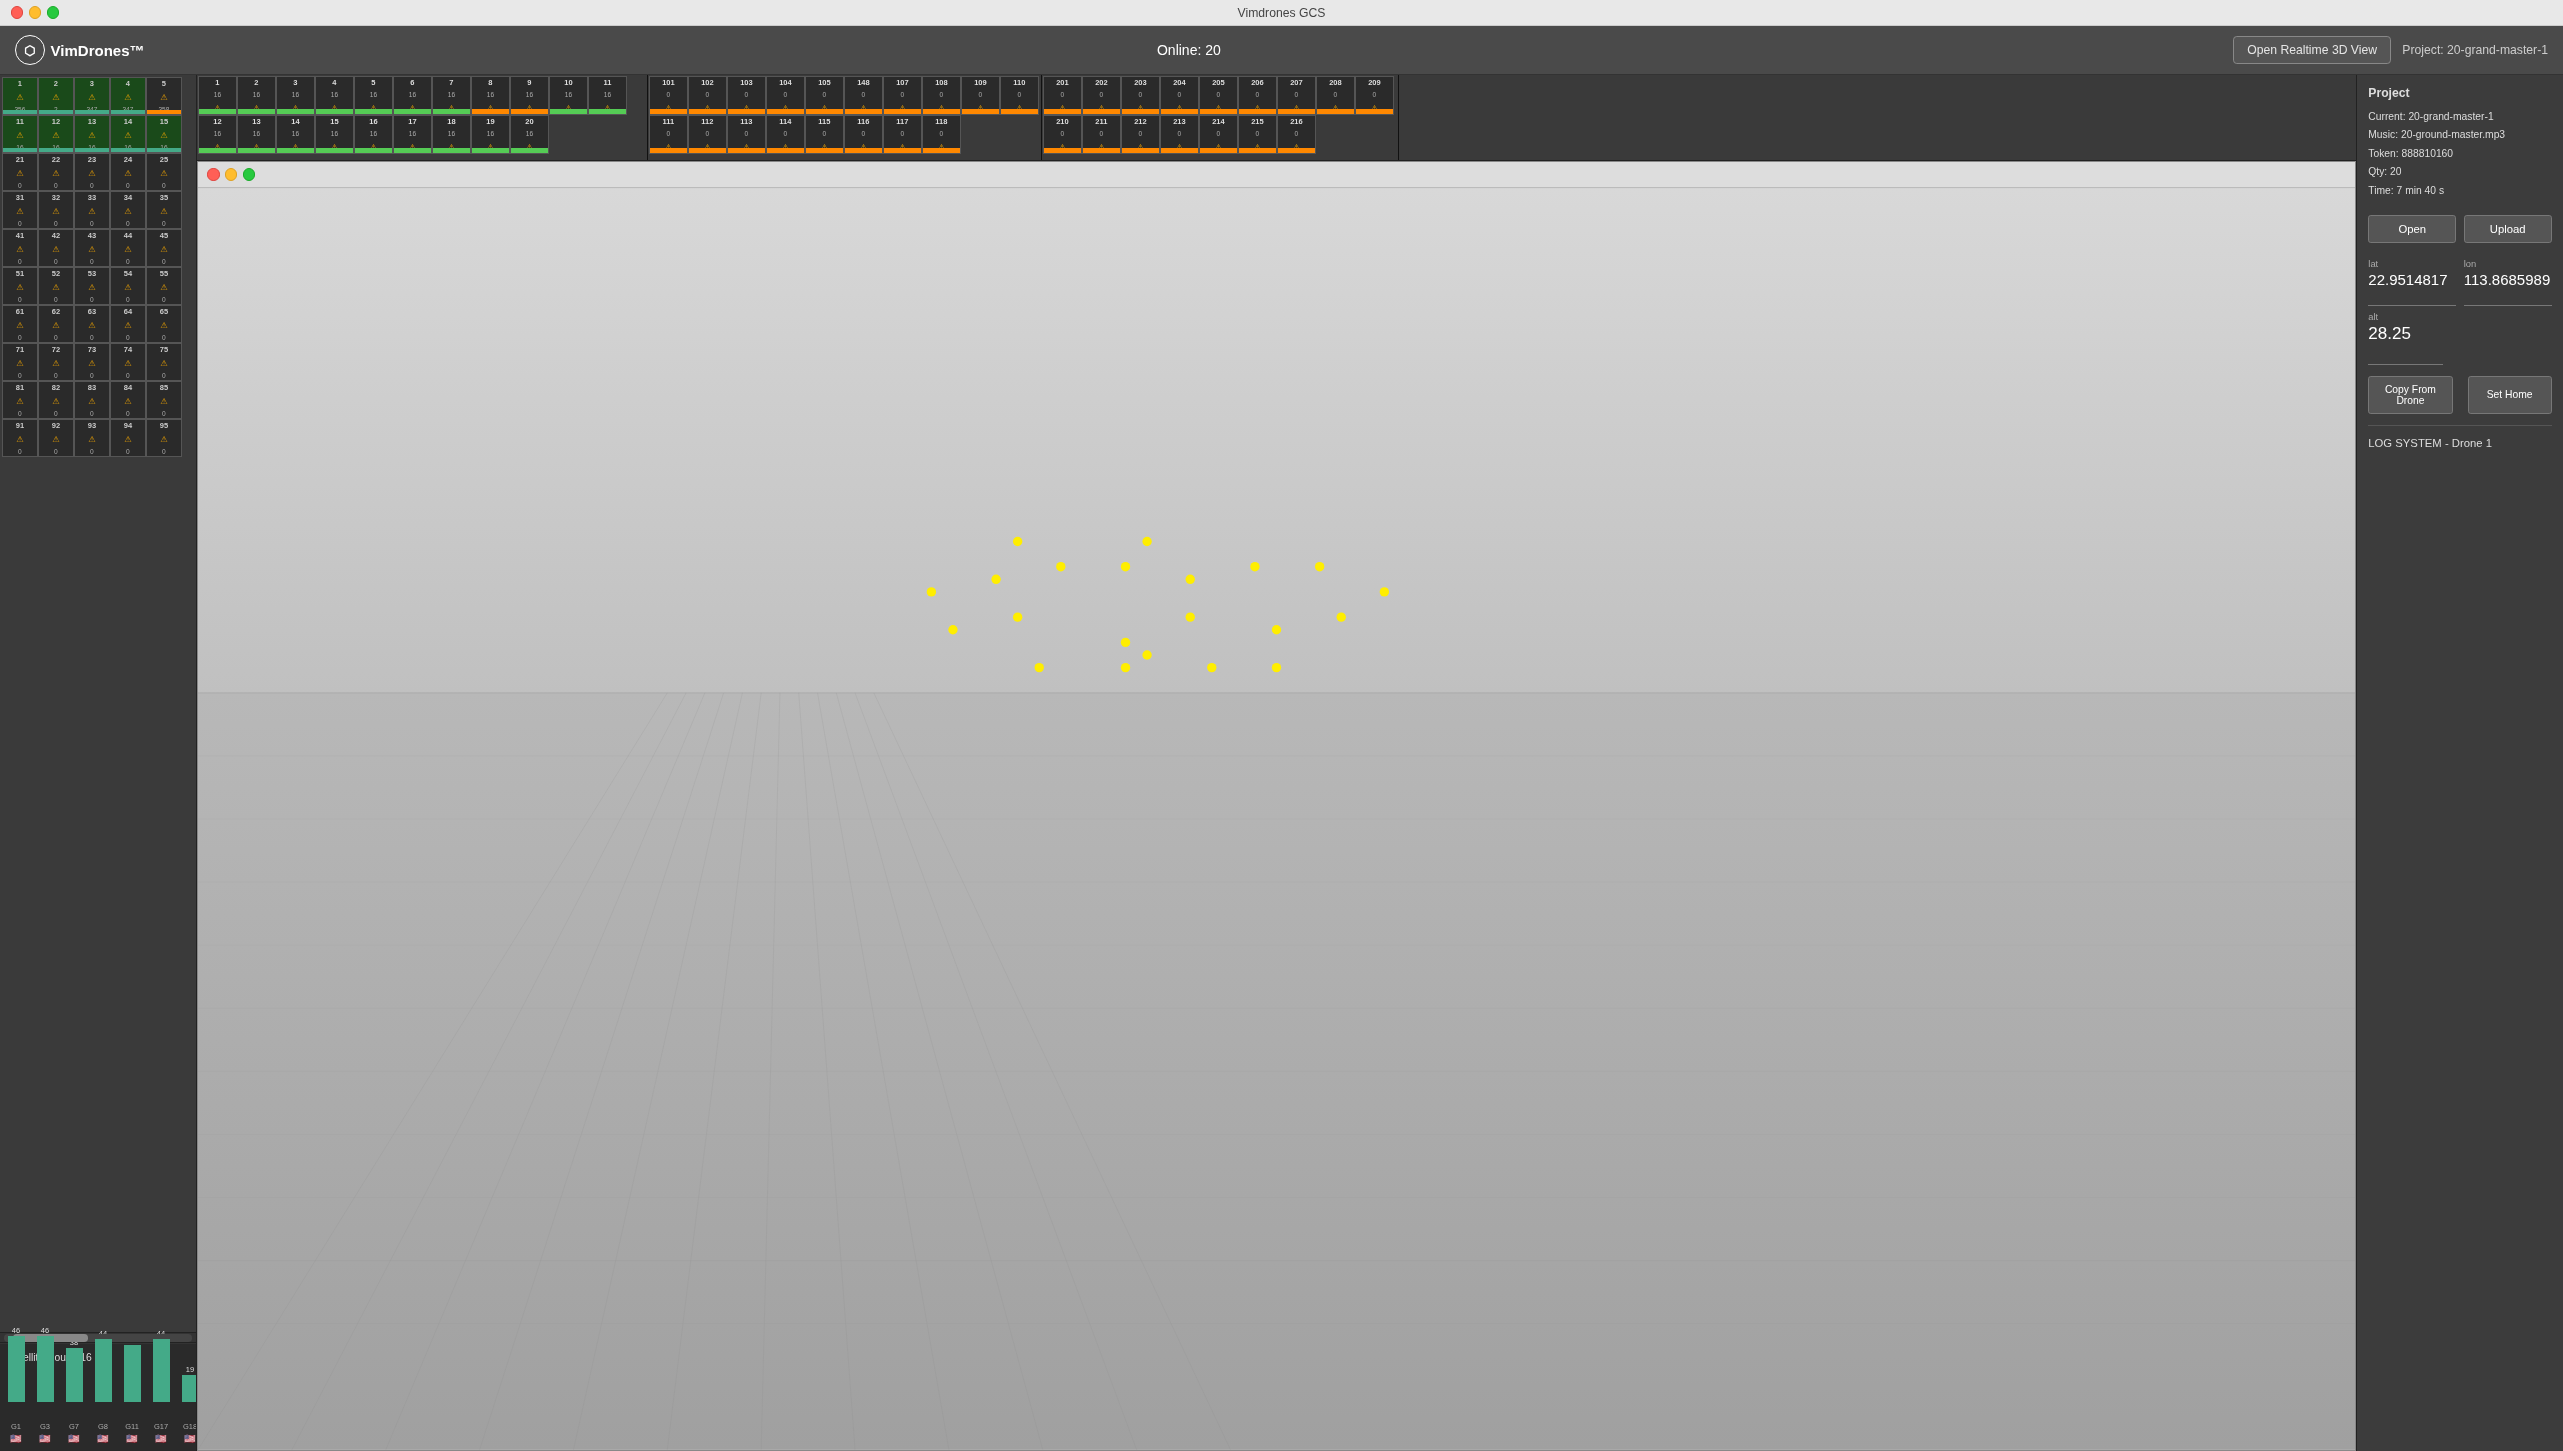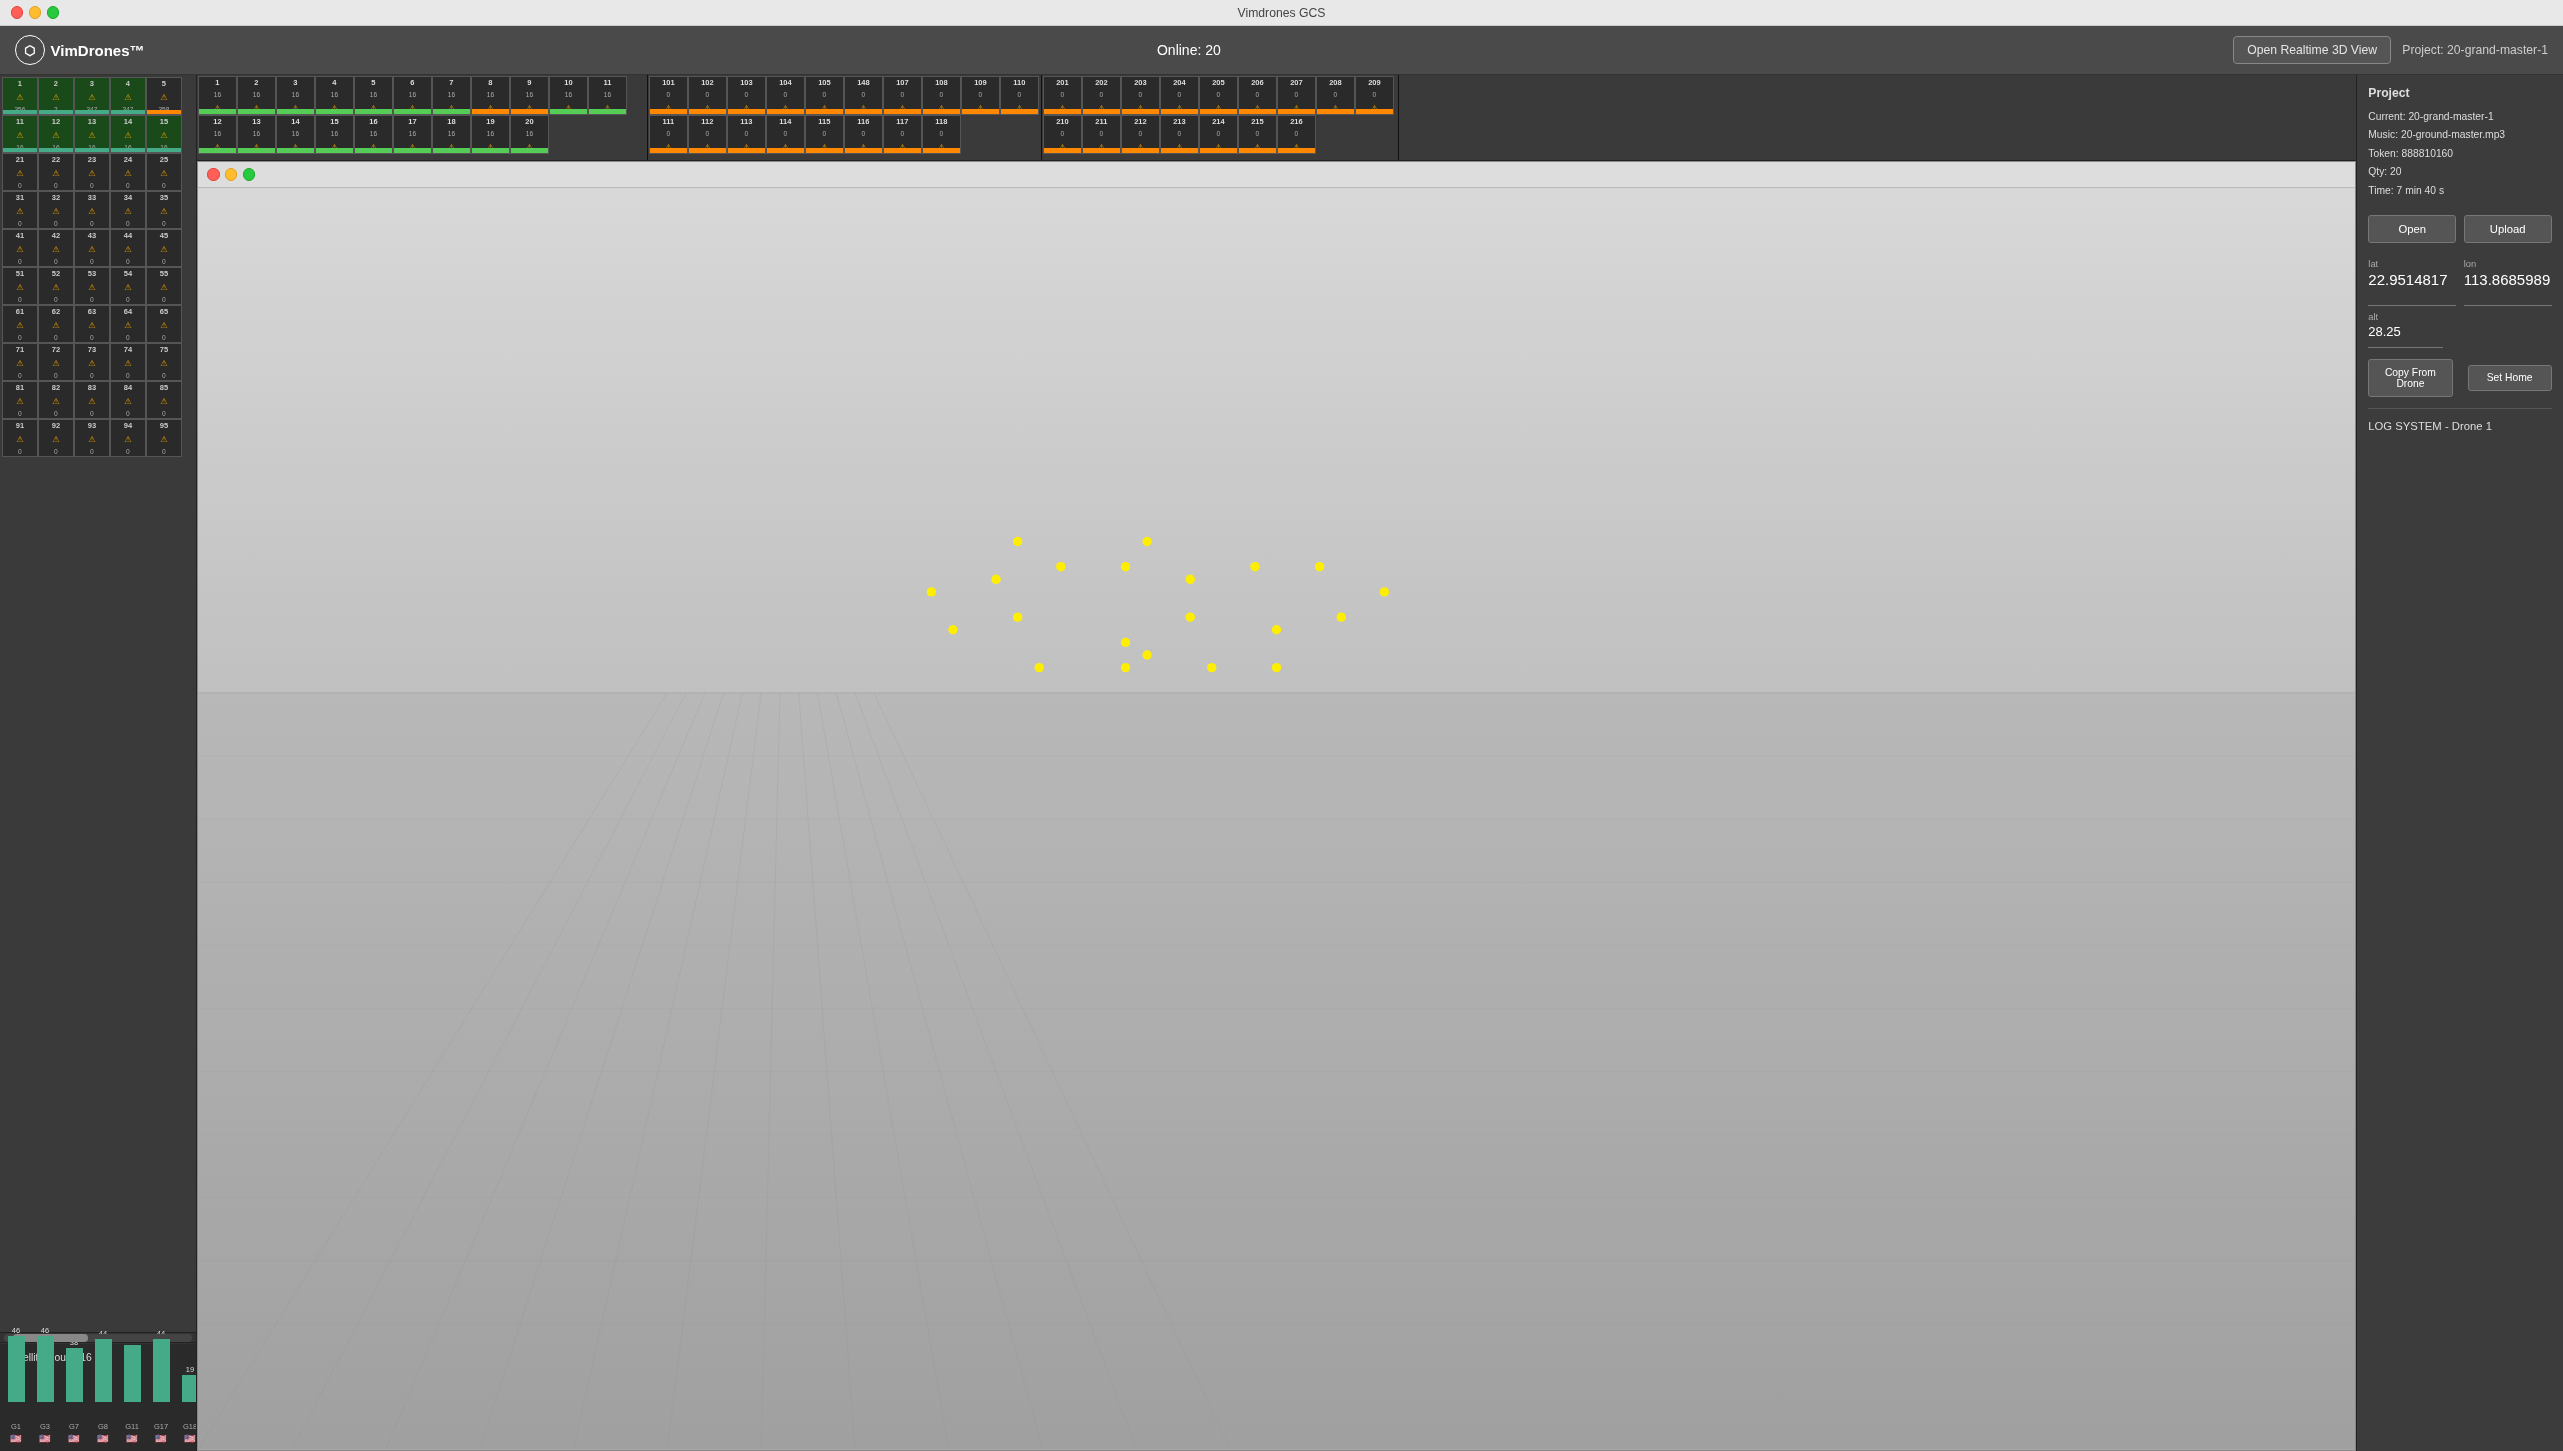--- a/index.html
+++ b/index.html
@@ -255,31 +255,30 @@
       margin-bottom: 1.9px;
     }
     .coord-value {
       font-size: 15px;
       color: #fff;
       border-bottom: 0.9px solid #777;
       padding-bottom: 17px;
       display: block;
     }
     .coord-value-single {
-      font-size: 13px;
+      font-size: 17px;
       color: #fff;
       border-bottom: 0.9px solid #777;
-      padding-bottom: 8px;
+      padding-bottom: 20px;
       width: 75px;
     }
     .copy-btn-row {
       display: flex;
       gap: 15px;
       margin: 11.3px 0;
-      align-items: center;
     }
     .copy-btn {
       flex: 1;
       background: #555;
       border: 0.9px solid #777;
       color: #fff;
       padding: 6.6px 3.8px;
       text-align: center;
       border-radius: 2.8px;
       cursor: pointer;

